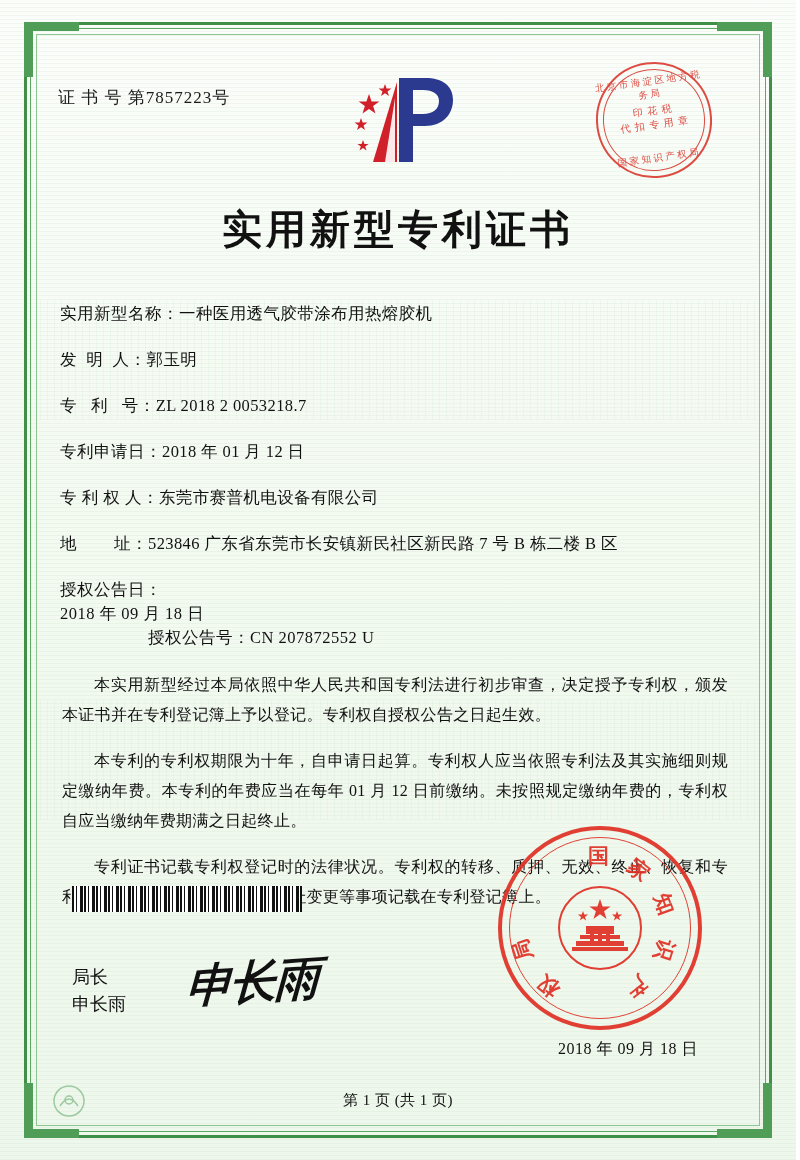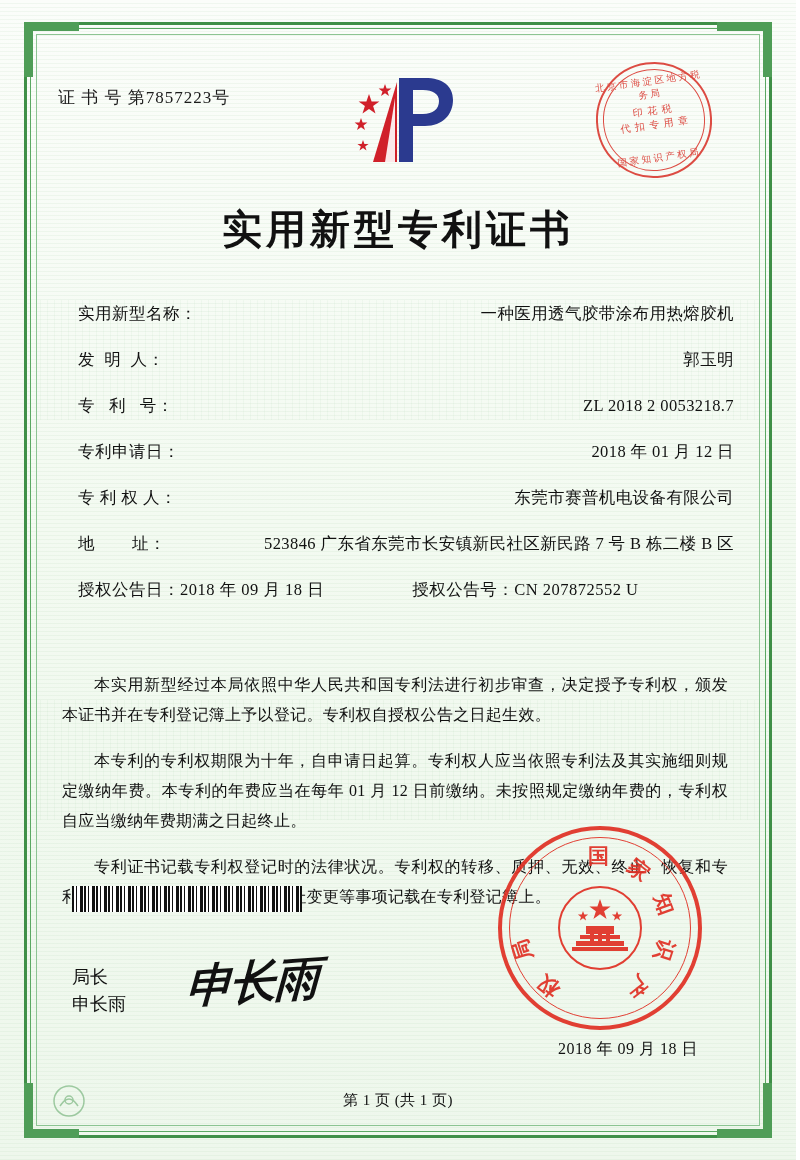--- a/index.html
+++ b/index.html
@@ -159,43 +159,42 @@
     font-size: 40px;
     font-weight: bold;
     letter-spacing: 4px;
     color: #111111;
     font-family: "Liberation Serif", "DejaVu Serif", serif;
   }
 
   
   .fields {
     position: absolute;
-    left: 42px;
+    left: 24px;
     right: 26px;
     top: 268px;
     font-size: 16.5px;
     color: #111111;
-    text-align: right;
   }
   .field-row {
     display: flex;
     align-items: flex-start;
     margin-bottom: 22px;
     line-height: 24px;
   }
   .field-label {
     flex: 0 0 auto;
     white-space: pre;
     letter-spacing: 0.5px;
   }
   .field-value {
     flex: 1 1 auto;
     letter-spacing: 0.4px;
   }
-  .field-row.two-col { justify-content: flex-start; }
+  .field-row.two-col { justify-content: flex-start; flex-direction: column; }
   .field-row .right-group {
     margin-left: 88px;
     display: flex;
     font-family: Liberation Serif, serif;
   }
 
   
   .paras {
     position: absolute;
     left: 26px;

